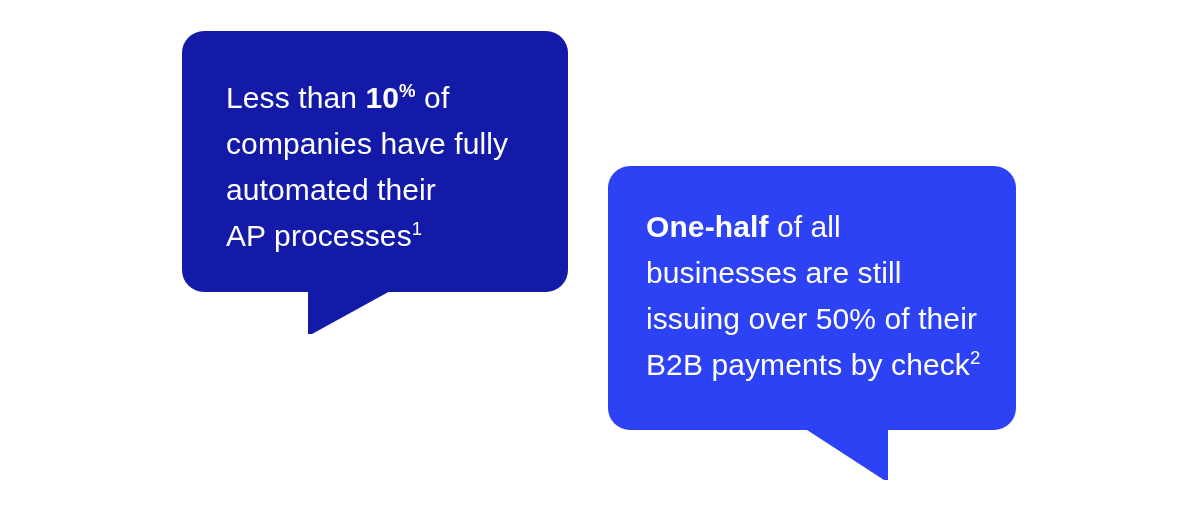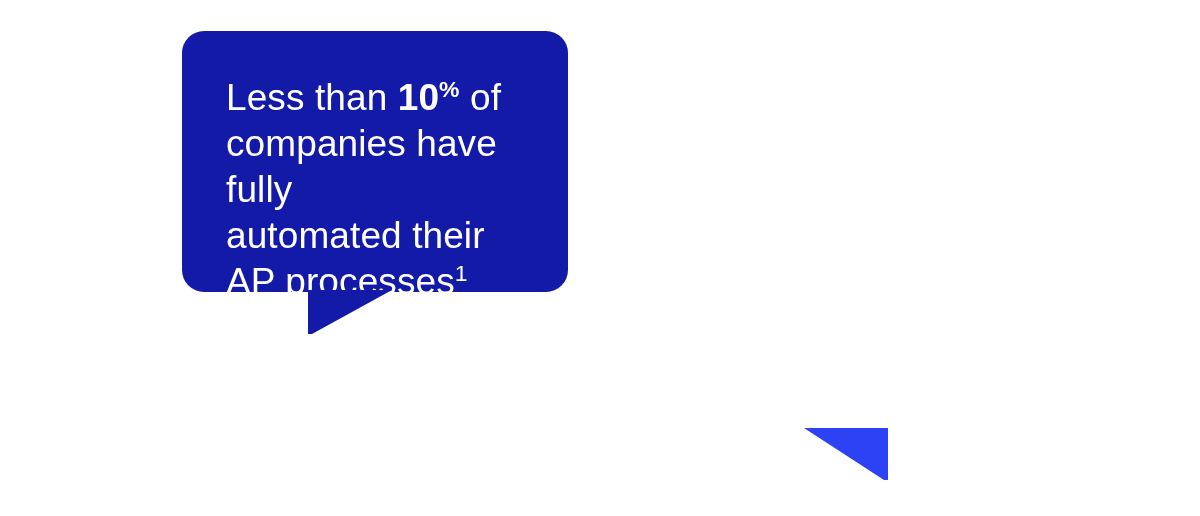--- a/index.html
+++ b/index.html
@@ -19,21 +19,21 @@
     height: 516px;
     background: #ffffff;
   }
   .bubble {
     position: absolute;
     box-sizing: border-box;
     border-radius: 22px;
     color: #ffffff;
   }
   .bubble-text {
-    font-size: 37px;
+    font-size: 30px;
     line-height: 46px;
     font-weight: 400;
     letter-spacing: 0.1px;
     white-space: pre-line;
   }
   .bubble-text .em {
     font-weight: 700;
   }
   .sup {
     font-size: 0.62em;
@@ -87,19 +87,25 @@
 companies have fully
 automated their
 AP processes</span><span class="sup">1</span></div>
   </div>
   <div id="bubble-one-tail">
     <svg width="84" height="44" viewBox="0 0 84 44" aria-hidden="true">
       <polygon points="0,0 84,0 4,44 0,44" fill="#141AA8"></polygon>
     </svg>
   </div>
 
+  <div class="bubble" id="bubble-two" style="background: rgb(45, 66, 245); color: rgb(255, 255, 255);">
+    <div class="bubble-text"><span></span><span class="em">One-half</span><span> of all
+businesses are still
+issuing over 50% of their
+B2B payments by check</span><span class="sup">2</span></div>
+  </div>
   <div id="bubble-two-tail">
     <svg width="84" height="52" viewBox="0 0 84 52" aria-hidden="true">
       <polygon points="0,0 84,0 84,52 80,52" fill="#2D42F5"></polygon>
     </svg>
   </div>
 
 </div>
 
 </body></html>

